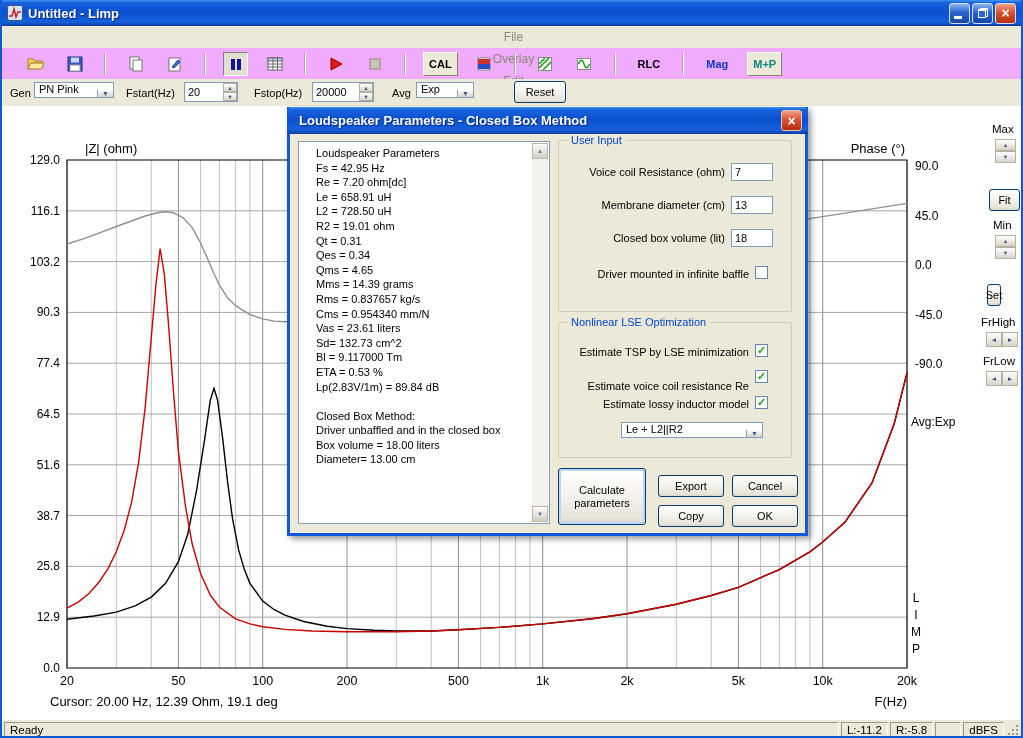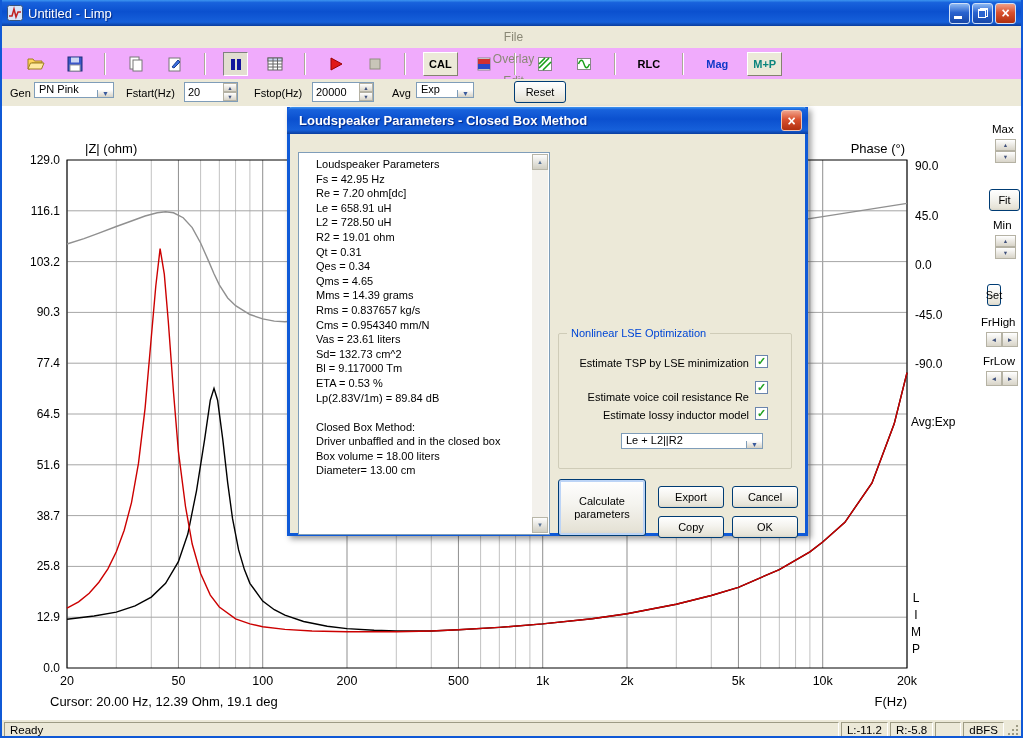--- a/index.html
+++ b/index.html
@@ -3,21 +3,21 @@
 <meta charset="utf-8">
 <style>
   html,body{margin:0;padding:0;background:#555;}
   *{box-sizing:border-box;}
   .window{position:relative;width:1023px;height:738px;background:#ece9d8;overflow:hidden;
     font-family:"Liberation Sans",sans-serif;font-size:12px;color:#000;
     border-left:2px solid #1059d6;border-right:2px solid #1059d6;border-bottom:2px solid #1059d6;}
   
   .titlebar{height:26px;display:flex;align-items:center;gap:5px;padding:0 5px;
     background:linear-gradient(180deg,#3d95f0 0%,#1862dc 10%,#0b50cf 45%,#1660da 85%,#0a3d9d 100%);}
-  .title-text{color:#fff;font-weight:normal;font-size:13px;text-shadow:1px 1px 1px #00247e;}
+  .title-text{color:#fff;font-weight:bold;font-size:13px;text-shadow:1px 1px 1px #00247e;}
   .winbtns{margin-left:auto;display:flex;gap:2px;}
   .wbtn{width:21px;height:21px;border:1px solid #cfe0f8;border-radius:3px;display:flex;align-items:center;justify-content:center;
     background:linear-gradient(180deg,#8db8f2,#2a63cf 45%,#1747a8);position:relative;cursor:default;}
   .wbtn.close{background:linear-gradient(180deg,#f0a088,#d9512f 45%,#b03010);}
   .wbtn.close span{color:#fff;font-weight:bold;font-size:14px;line-height:14px;}
   .min-glyph{position:absolute;left:4px;bottom:4px;width:8px;height:3px;background:#fff;}
   .restore-glyph{position:relative;width:10px;height:10px;}
   .restore-glyph::before{content:"";position:absolute;right:0;top:0;width:6px;height:6px;border:1px solid #fff;border-top-width:2px;}
   .restore-glyph::after{content:"";position:absolute;left:0;bottom:0;width:6px;height:6px;border:1px solid #fff;border-top-width:2px;background:#2a63cf;}
   
@@ -57,21 +57,21 @@
   
   .statusbar{height:19px;display:flex;align-items:center;background:#ece9d8;padding:0 2px;gap:2px;border-top:1px solid #fff;}
   .scell{height:15px;line-height:14px;font-size:11.5px;padding:0 5px;border:1px solid;border-color:#9d9b84 #fff #fff #9d9b84;}
   .scell.ready{flex:1;}
   .grip{position:relative;width:13px;height:15px;}
   .grip::before{content:"";position:absolute;right:1px;bottom:2px;width:2px;height:2px;background:#9d9b84;
     box-shadow:-4px 0 #9d9b84,0 -4px #9d9b84,-8px 0 #9d9b84,-4px -4px #9d9b84,0 -8px #9d9b84;}
   
   .dialog{position:absolute;left:285px;top:107px;width:521px;height:429px;z-index:30;
     border:3px solid #0f5ad7;border-top:none;background:#ece9d8;box-shadow:3px 3px 6px rgba(0,0,0,.4);}
-  .dlg-title{height:27px;margin:-0px -3px 11px -3px;display:flex;align-items:center;padding:0 6px 0 12px;
+  .dlg-title{height:27px;margin:-0px -3px 0 -3px;display:flex;align-items:center;padding:0 6px 0 12px;
     background:linear-gradient(180deg,#3d95f0 0%,#1862dc 10%,#0b50cf 45%,#1660da 85%,#0a3d9d 100%);
     border-radius:5px 5px 0 0;}
   .dlg-title .t{color:#fff;font-weight:bold;font-size:13px;text-shadow:1px 1px 1px #00247e;flex:1;}
   .dlg-close{width:21px;height:21px;border:1px solid #f2c4b0;border-radius:3px;display:flex;align-items:center;justify-content:center;
     background:linear-gradient(180deg,#f0a088,#d9512f 45%,#b03010);}
   .dlg-close span{color:#fff;font-weight:bold;font-size:14px;line-height:14px;}
   .dlg-body{position:relative;height:399px;font-size:11px;}
   .listbox{position:absolute;left:8px;top:7px;width:252px;height:383px;background:#fff;border:1px solid #7f9db9;}
   .list-text{white-space:pre;font-size:11px;line-height:14.6px;padding:4px 17px;}
   .vscroll{position:absolute;top:1px;right:1px;bottom:1px;width:16px;display:flex;flex-direction:column;background:#f3f1ec;}
@@ -382,20 +382,31 @@
 Driver unbaffled and in the closed box
 Box volume = 18.00 liters
 Diameter= 13.00 cm</div>
         <div class="vscroll">
           <div class="sarrow">▲</div>
           <div class="strack"></div>
           <div class="sarrow">▼</div>
         </div>
       </div>
 
+      <div class="grp" style="left:268px;top:6px;width:234px;height:172px">
+        <span class="grp-title">User Input</span>
+        <span class="flabel" style="top:25px">Voice coil Resistance (ohm)</span>
+        <input class="fin" style="top: 22px;" value="7">
+        <span class="flabel" style="top:58px">Membrane diameter (cm)</span>
+        <input class="fin" style="top: 55px;" value="13">
+        <span class="flabel" style="top:91px">Closed box volume (lit)</span>
+        <input class="fin" style="top: 88px;" value="18">
+        <span class="flabel wide" style="top:127px">Driver mounted in infinite baffle</span>
+        <span class="cb" style="top:125px"></span>
+      </div>
 
       <div class="grp" style="left:268px;top:188px;width:234px;height:136px">
         <span class="grp-title">Nonlinear LSE Optimization</span>
         <span class="flabel wide" style="top:23px">Estimate TSP by LSE minimization</span>
         <span class="cb" style="top:21px">✓</span>
         <span class="flabel wide" style="top:57px">Estimate voice coil resistance Re</span>
         <span class="cb" style="top:47px">✓</span>
         <span class="flabel wide" style="top:75px">Estimate lossy inductor model</span>
         <span class="cb" style="top:73px">✓</span>
         <div class="combo" style="left:62px;top:99px;width:142px">

